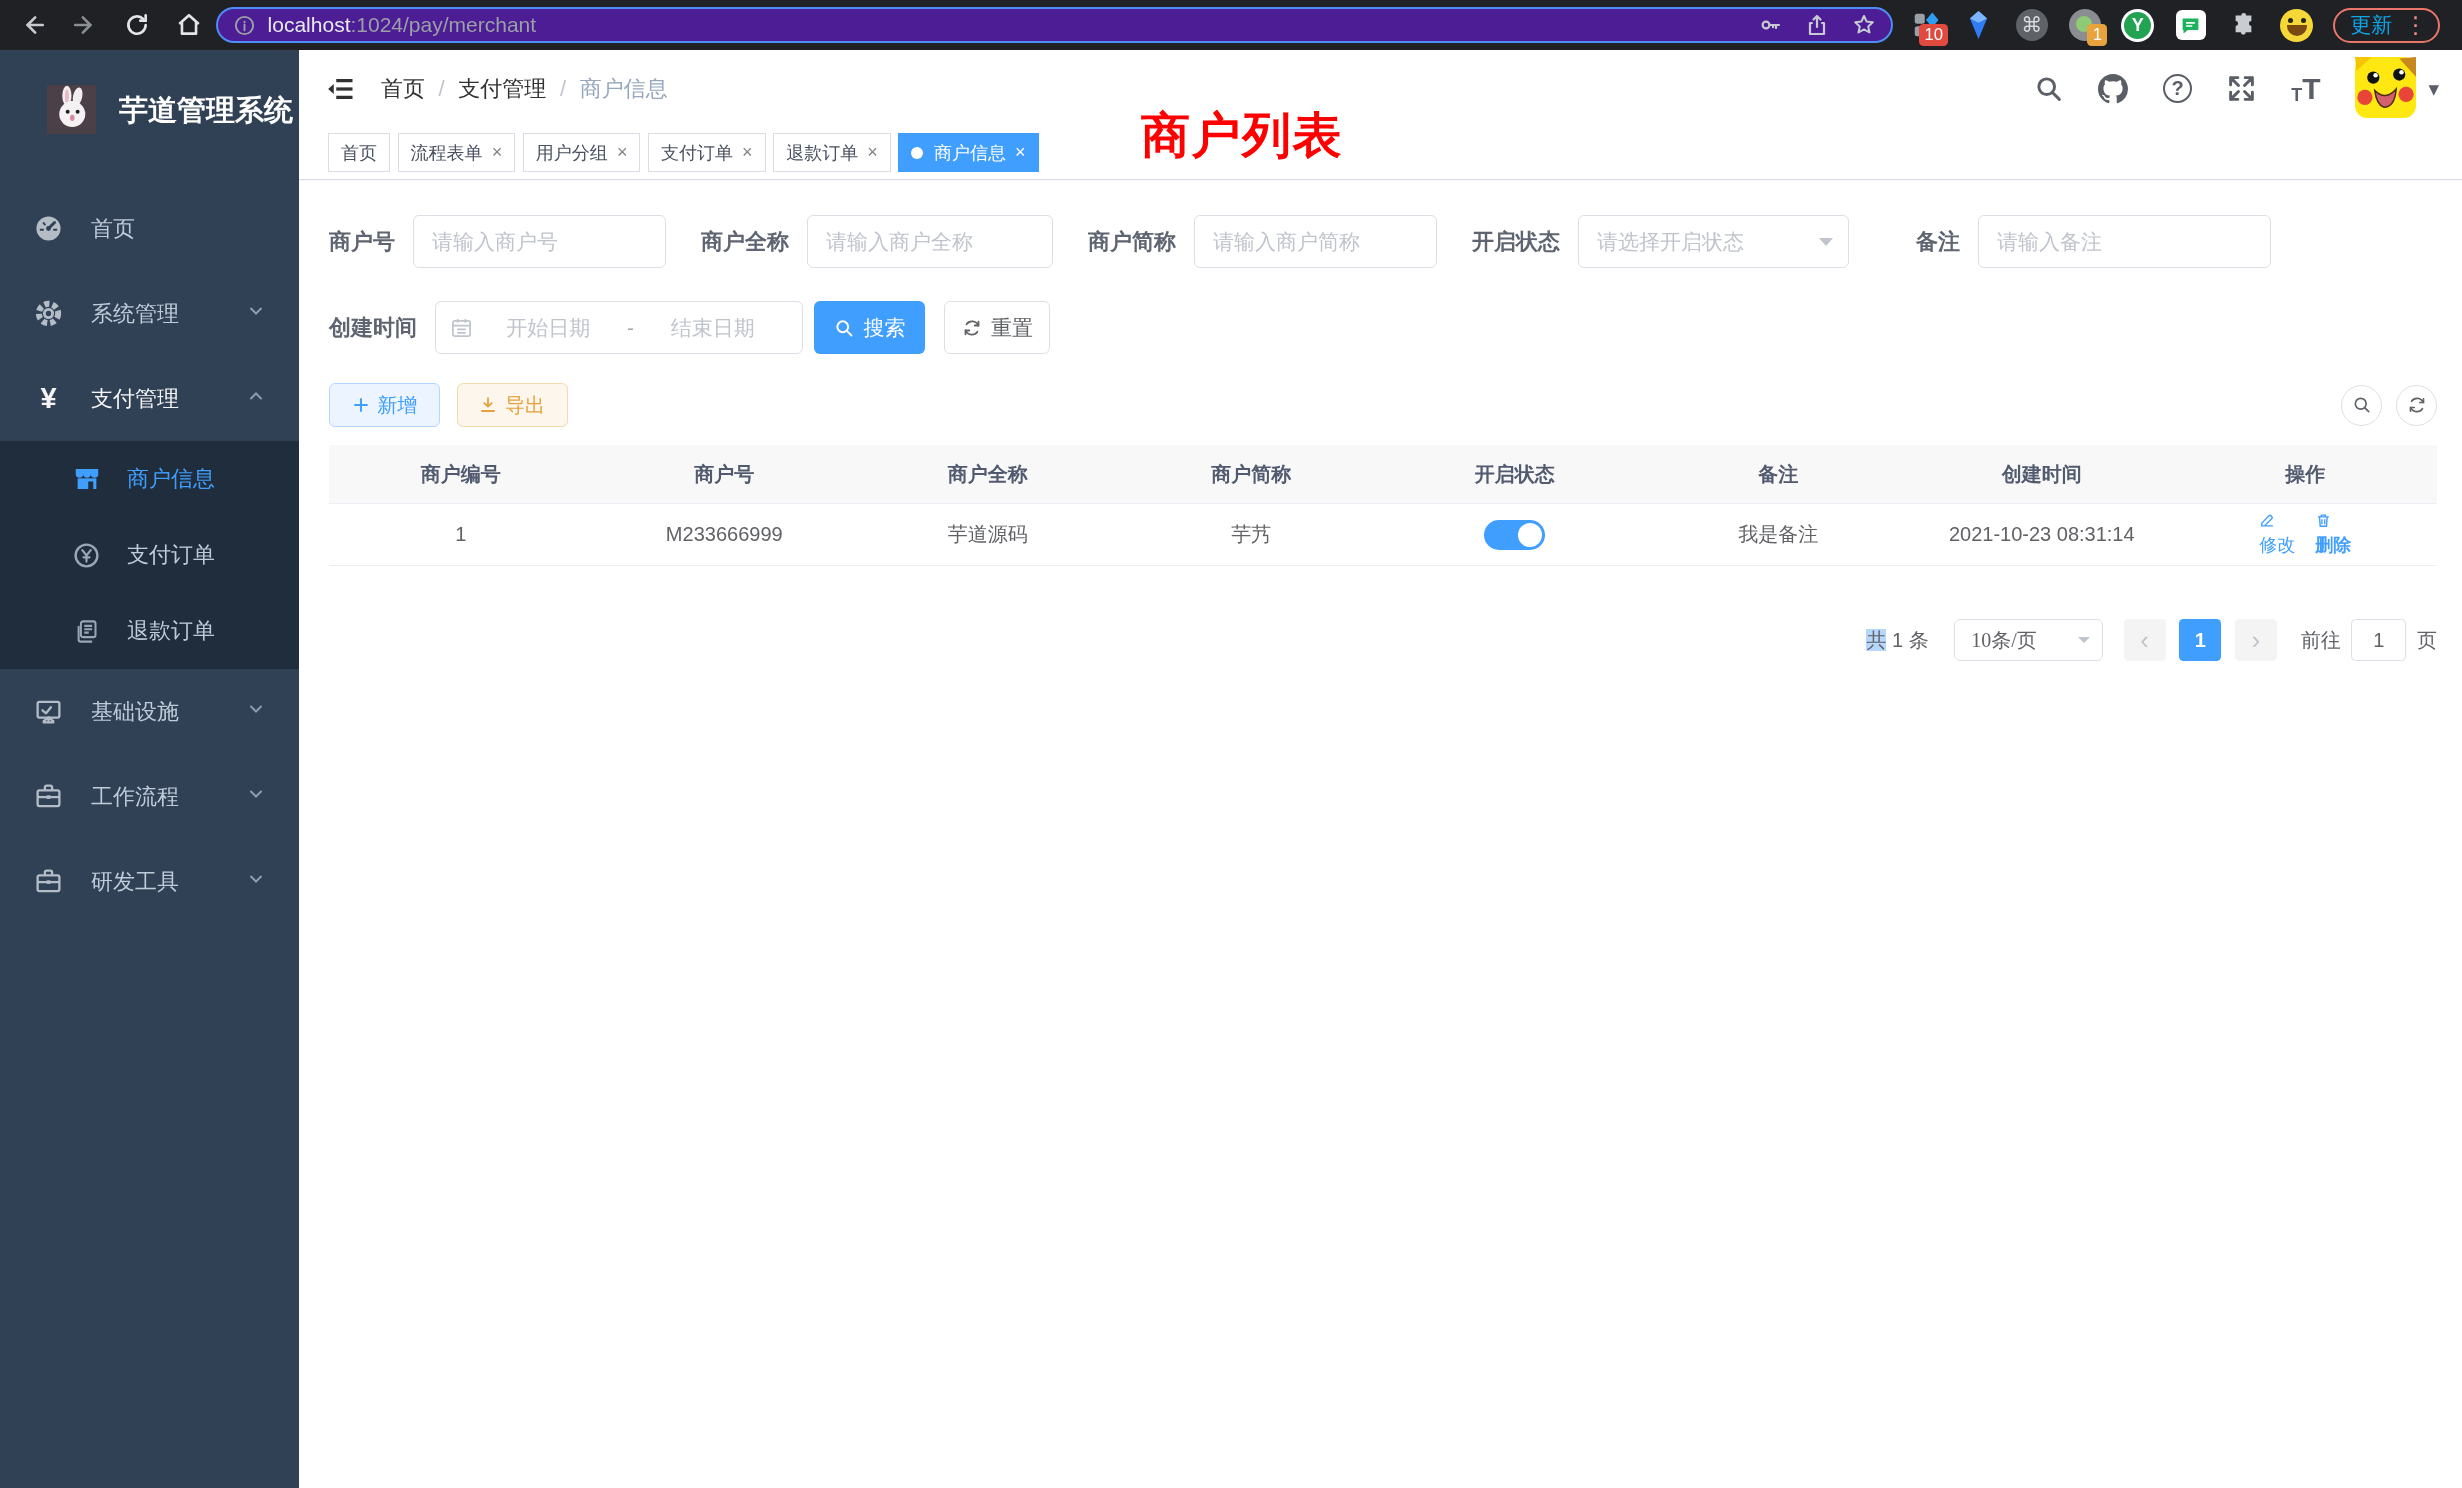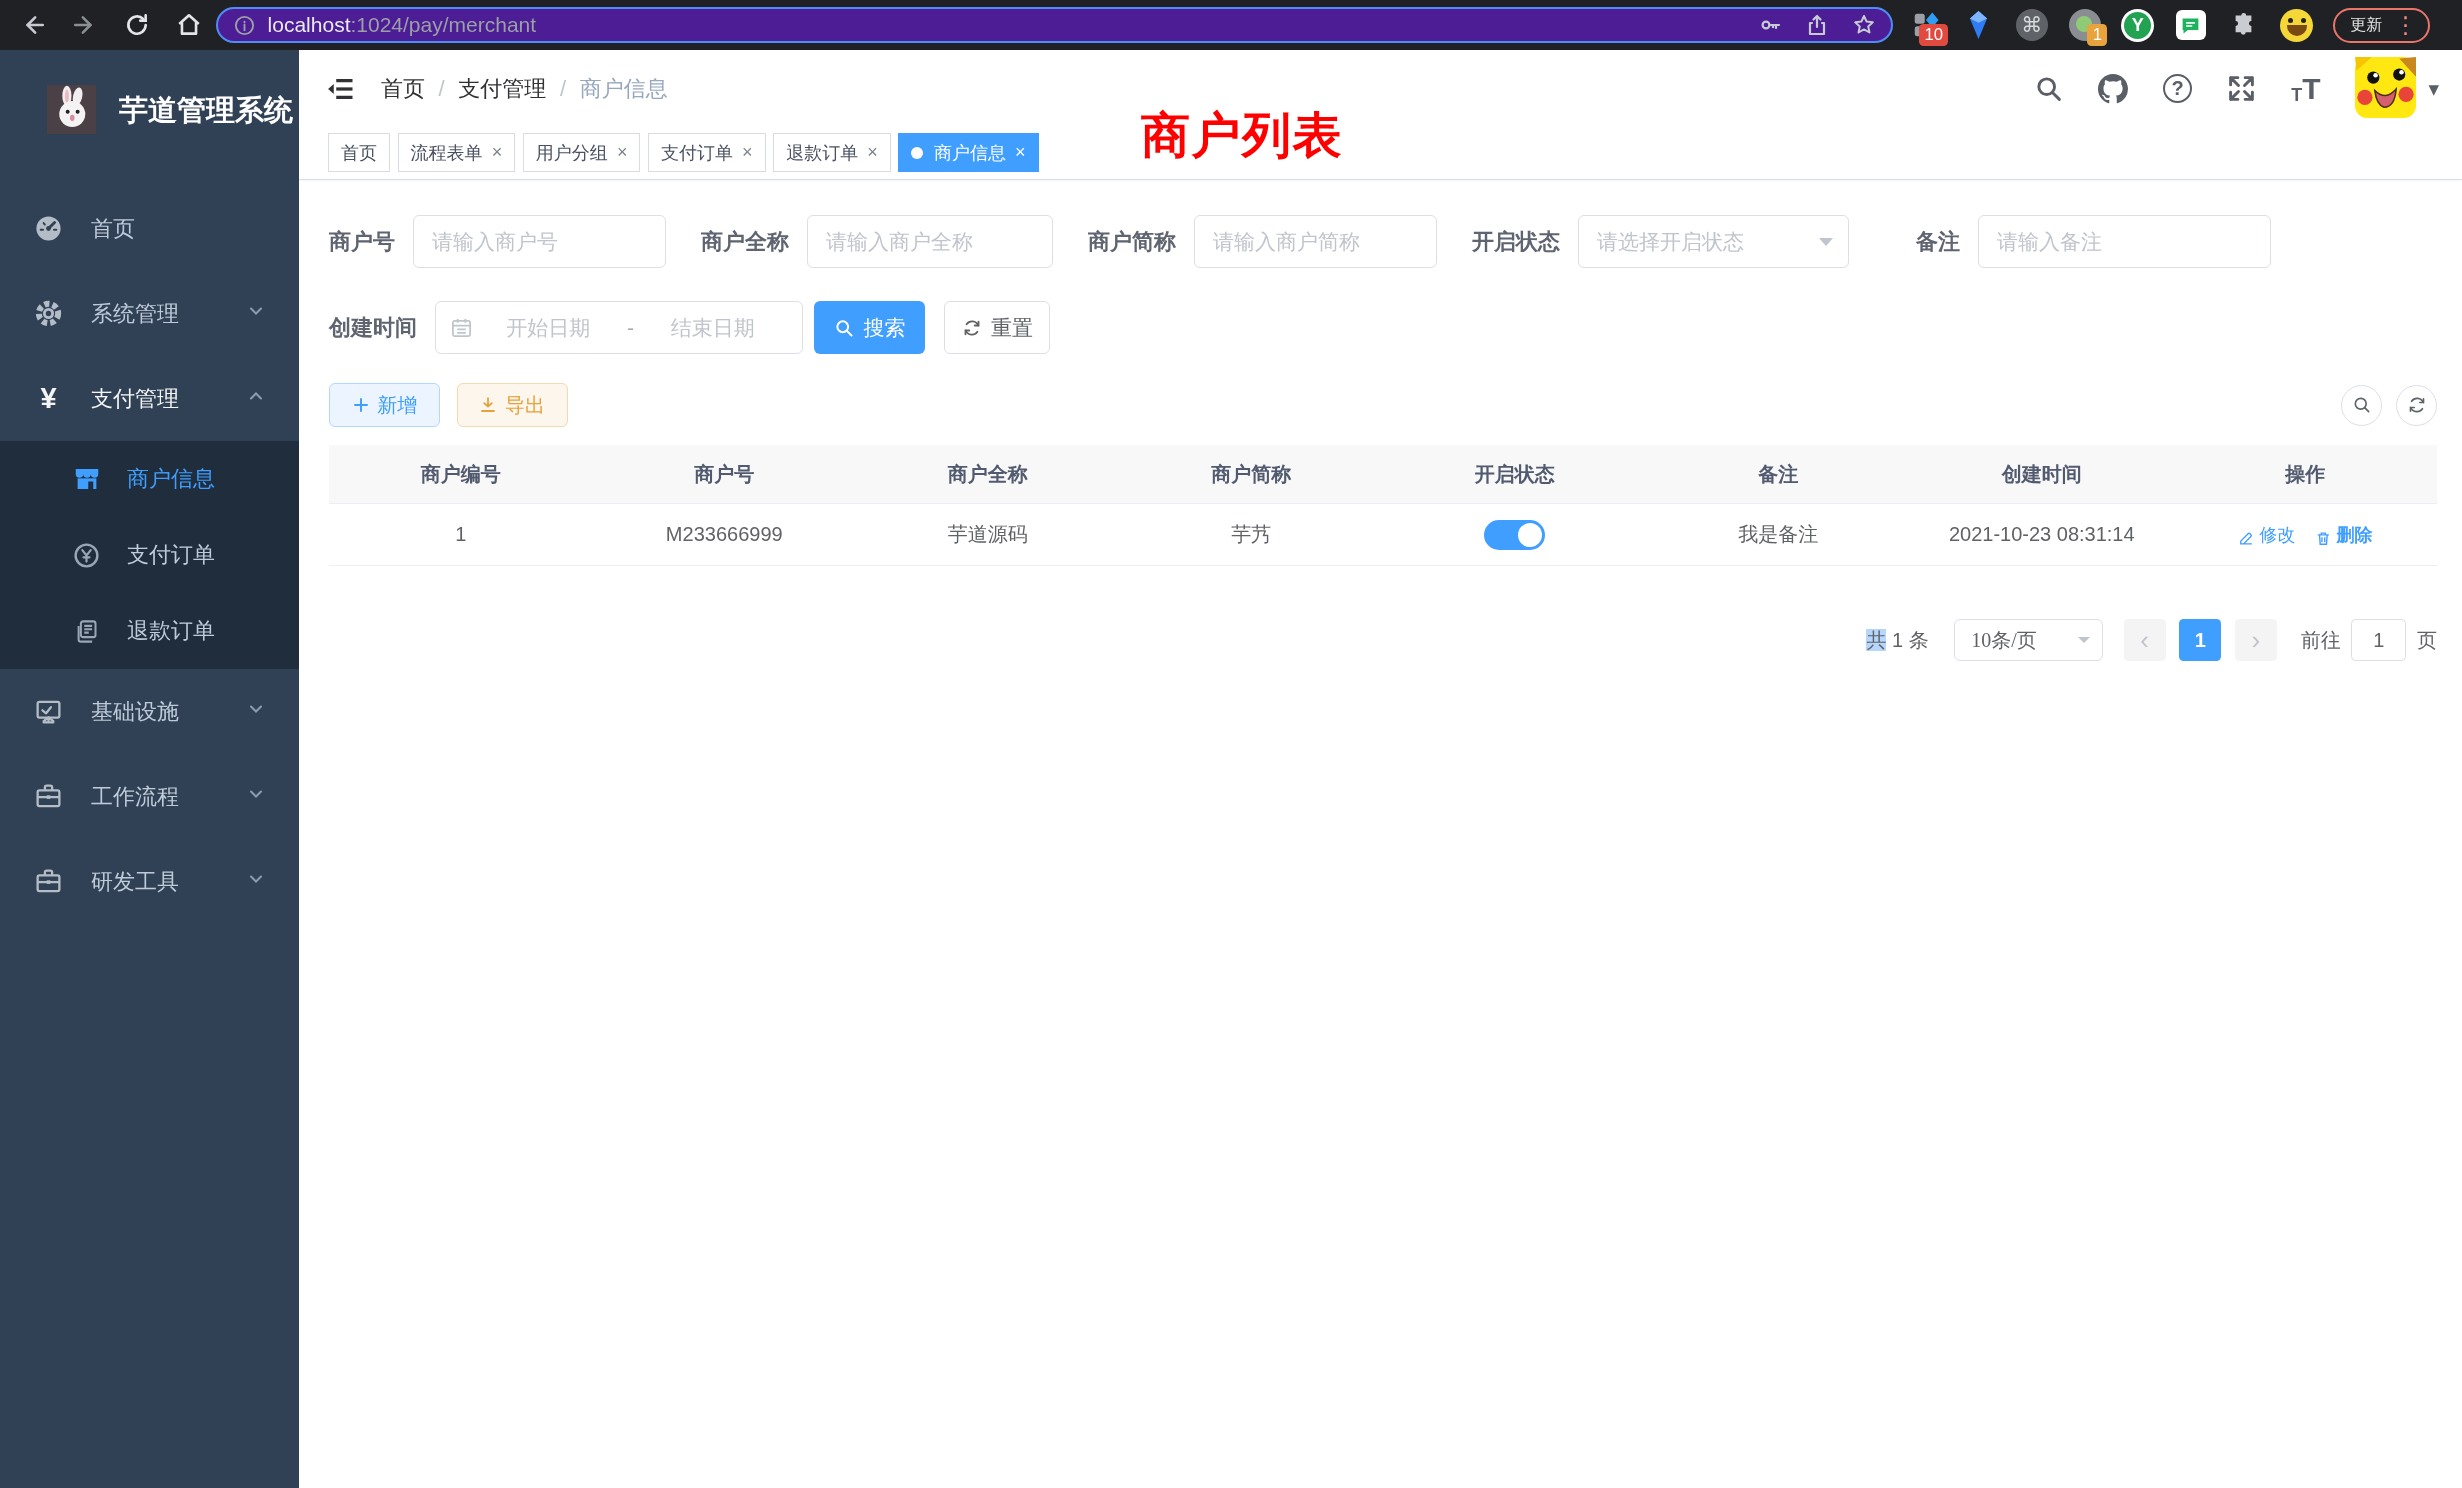--- a/index.html
+++ b/index.html
@@ -27,21 +27,21 @@
   .cmd { width:32px; height:32px; border-radius:50%; background:#5f6368; color:#d7d9dc; font-size:21px;
     display:flex; align-items:center; justify-content:center; }
   .graycirc { width:32px; height:32px; border-radius:50%; background:#8a8d91; position:relative; }
   .graycirc .dot { position:absolute; left:6.8px; top:6.8px; width:16.7px; height:16.7px; border-radius:50%; background:#8fca77; }
   .chatq { width:30px; height:30px; background:#fff; border-radius:6px; display:flex; align-items:center; justify-content:center; }
   .emoji { width:33px; height:33px; border-radius:50%; background:#f6d738; position:relative; }
   .emoji:before { content:""; position:absolute; left:7.6px; top:9px; width:5.3px; height:5.3px; border-radius:50%; background:#222; box-shadow:13px 0 0 #222; }
   .emoji:after { content:""; position:absolute; left:6.8px; top:16.7px; width:20px; height:10.6px; border-radius:0 0 10.6px 10.6px; background:#7b4a12; }
   .update-pill { margin-left:20px; margin-right:10.6px; height:35px; border:2.3px solid #e9756b; border-radius:18px;
     display:flex; align-items:center; padding:0 10.6px 0 15px; gap:12px; }
-  .update-pill .txt { color:#e5e5e5; font-size:16px; }
+  .update-pill .txt { color:#0ea5e9; font-size:21px; }
   .update-pill .dots { color:#f28b82; font-size:23px; letter-spacing:0; line-height:1; }
 
   
   .app { display:flex; height:1439px; }
   .sidebar { width:299px; background:#304156; color:#bfcbd9; flex-shrink:0; }
   .logo-row { display:flex; align-items:center; padding:21px 1px 0 47px; gap:23px; height:100px; }
   .logo-title { color:#fff; font-size:29px; font-weight:bold; white-space:nowrap; }
   .menu { padding-top:36px; }
   .m-item { height:85px; display:flex; align-items:center; padding:0 33px 0 32px; font-size:22px; position:relative; cursor:pointer; }
   .m-item .ic { width:33px; display:flex; justify-content:center; margin-right:26px; color:#b4bcc6; }
@@ -113,21 +113,21 @@
   .circle-btn { width:41px; height:41px; border-radius:50%; border:0.8px solid #dcdfe6; background:#fff;
     display:flex; align-items:center; justify-content:center; color:#5f6368; cursor:pointer; }
 
   .grid8 { display:grid; grid-template-columns:repeat(8,1fr); }
   .thead { background:#f8f8f9; height:59px; align-items:center; border-bottom:0.8px solid #ebeef5; }
   .th { text-align:center; font-size:20px; font-weight:bold; color:#515a6e; }
   .trow { height:62px; align-items:center; border-bottom:0.8px solid #ebeef5; }
   .td { text-align:center; font-size:20px; color:#606266; display:flex; justify-content:center; align-items:center; }
   .toggle { width:61px; height:30px; border-radius:15px; background:#409eff; position:relative; cursor:pointer; }
   .toggle .knob { position:absolute; right:3px; top:3px; width:24px; height:24px; border-radius:50%; background:#fff; }
-  .op-link { color:#409eff; font-size:18px; display:inline-flex; align-items:flex-end; gap:4.5px; cursor:pointer; }
+  .op-link { color:#409eff; font-size:18px; display:inline-flex; align-items:flex-start; gap:4.5px; cursor:pointer;flex-direction:column; }
   .op-link + .op-link { margin-left:20px;font-weight:bold; }
 
   .pager { display:flex; align-items:center; justify-content:flex-end; margin-top:53px; font-size:20px; color:#606266; }
   .pager .total { margin-right:25px; white-space:nowrap; }
   .pager .hl { background:#b6d7fb; }
   .size-sel { width:149px; height:42px; border:0.8px solid #dcdfe6; border-radius:6px; display:flex; align-items:center;
     padding:0 12px 0 16.7px; color:#606266; cursor:pointer; }
   .size-sel .ph { flex:1; font-size:20px; color:#606266;font-family:Liberation Serif, serif; }
   .size-sel .sel-arrow { border-left-width:6px; border-right-width:6px; border-top-width:6.8px; }
   .pg-btn { width:42px; height:42px; border-radius:4.5px; background:#f4f4f5; color:#c0c4cc; font-size:26px;

